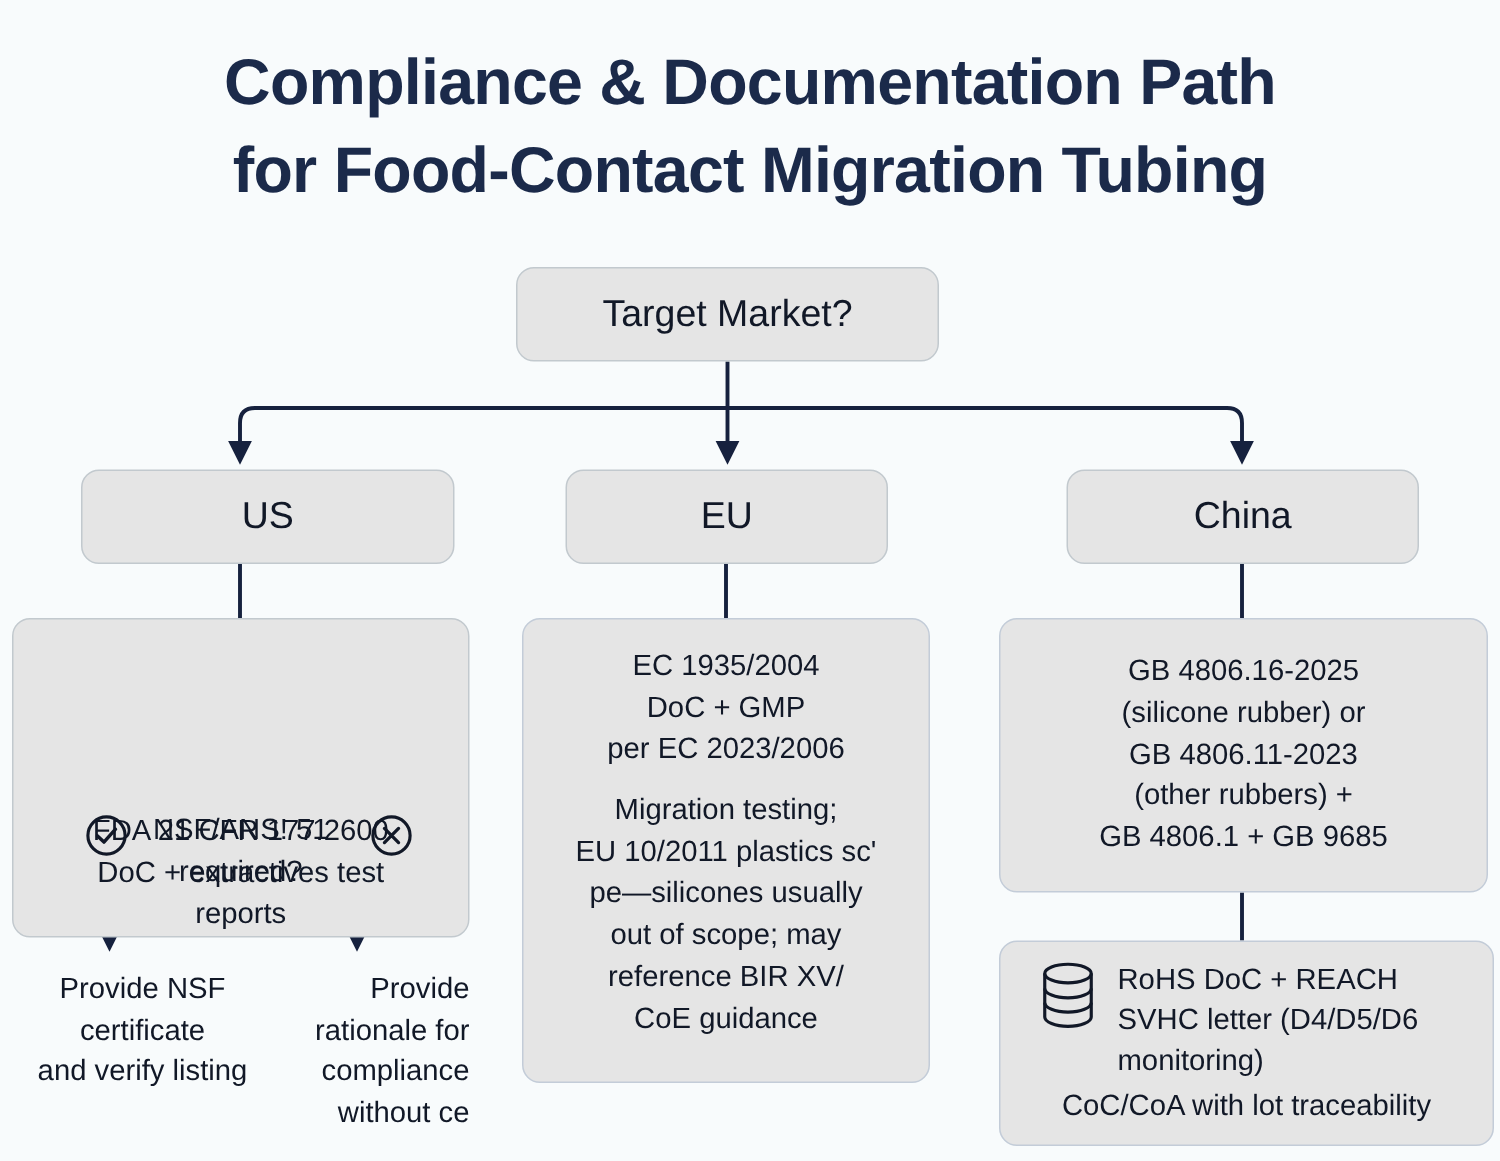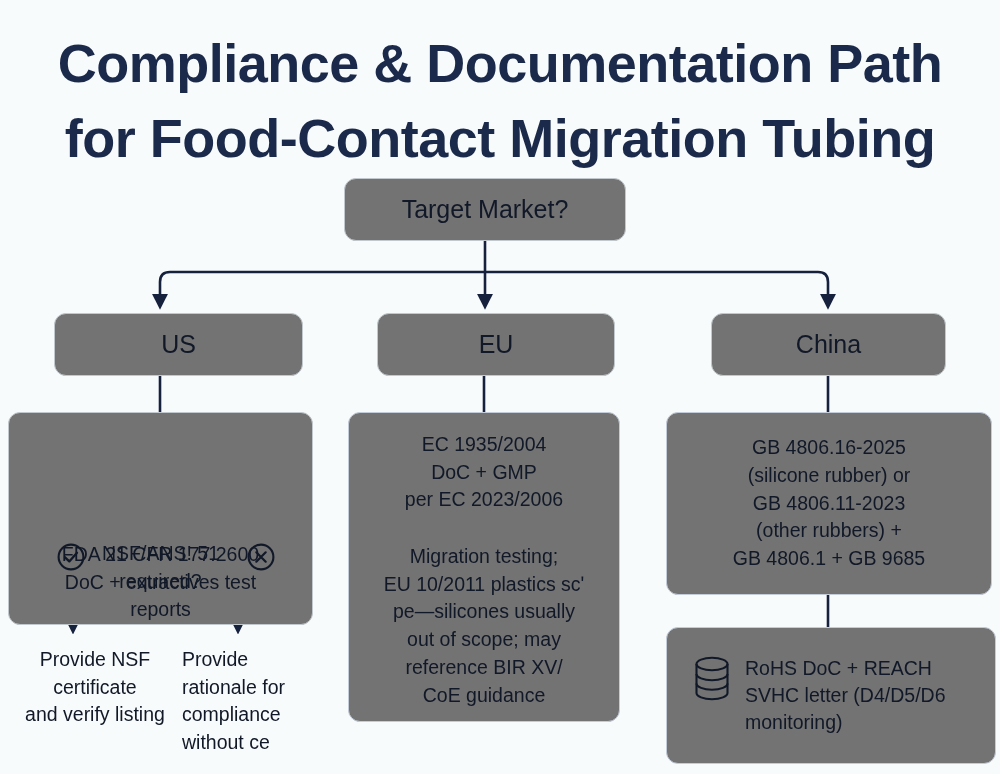--- a/index.html
+++ b/index.html
@@ -17,32 +17,32 @@
   }
 
   
   .title {
     position: absolute;
     left: 0;
     top: 26px;
     width: 1000px;
     text-align: center;
     color: #1b2a4a;
-    font-size: 54px;
+    font-size: 43px;
     font-weight: bold;
     line-height: 1.38;
     letter-spacing: -0.5px;
   }
   .title .l2 { display: block; }
 
   
   .node {
     position: absolute;
     box-sizing: border-box;
-    background: #737373;
+    background: #e5e5e5;
     border: 1.6px solid #c2c9ce;
     border-radius: 12px;
     color: #111827;
     display: flex;
     flex-direction: column;
     align-items: center;
     justify-content: center;
     text-align: center;
   }
   .node.blueborder { border-color: #c3ccd8; }
@@ -62,34 +62,33 @@
   }
   .detail-text.sub { margin-top: 13px; }
 
   
   #root-node {
     left: 344px; top: 178px; width: 282px; height: 63px;
   }
 
   
   #node-us    { left: 54px;  top: 313px; width: 249px; height: 63px; }
-  #node-eu    { left: 377px; top: 313px; width: 238px; height: 63px; }
+  #node-eu    { left: 377px; top: 313px; width: 215px; height: 63px; }
   #node-china { left: 711px; top: 313px; width: 235px; height: 63px; }
 
   
   #box-us {
     left: 8px; top: 412px; width: 305px; height: 213px;
     justify-content: flex-end;
     padding-top: 18px;
   }
   #box-eu {
     left: 348px; top: 412px; width: 272px; height: 310px;
     justify-content: flex-start;
     padding-top: 18px;
-    gap: 16px;
   }
   #box-china {
     left: 666px; top: 412px; width: 326px; height: 183px;
     justify-content: center;
   }
   #box-china-bottom {
     left: 666px; top: 627px; width: 330px; height: 137px;
     justify-content: center;
     padding: 0 10px;
   }
@@ -130,21 +129,21 @@
 
   
   .leaf-text {
     position: absolute;
     font-size: 19.5px;
     line-height: 1.42;
     color: #111827;
     white-space: pre-line;
   }
   #leaf-yes { left: 12px;  top: 646px; width: 166px; text-align: center; }
-  #leaf-no  { left: 182px; top: 646px; width: 131px; text-align: left; }
+  #leaf-no  { left: 182px; top: 646px; width: 131px; text-align: right; }
 
   
   .db-row {
     display: flex;
     align-items: flex-start;
     gap: 13px;
     width: 100%;
     justify-content: flex-start;
     padding-left: 15px;
     box-sizing: border-box;
@@ -271,15 +270,16 @@
           <ellipse cx="20" cy="9" rx="15.5" ry="6.2" fill="none" stroke="#111827" stroke-width="2.1"></ellipse>
           <path d="M 4.5 9 L 4.5 38 A 15.5 6.2 0 0 0 35.5 38 L 35.5 9" fill="none" stroke="#111827" stroke-width="2.1"></path>
           <path d="M 4.5 19 A 15.5 6.2 0 0 0 35.5 19" fill="none" stroke="#111827" stroke-width="2.1"></path>
           <path d="M 4.5 28.5 A 15.5 6.2 0 0 0 35.5 28.5" fill="none" stroke="#111827" stroke-width="2.1"></path>
         </svg>
       </span>
       <span class="db-text">RoHS DoC + REACH
 SVHC letter (D4/D5/D6
 monitoring)</span>
     </div>
+    <div class="db-foot">CoC/CoA with lot traceability</div>
   </div>
 
 </div>
 
 </body></html>

